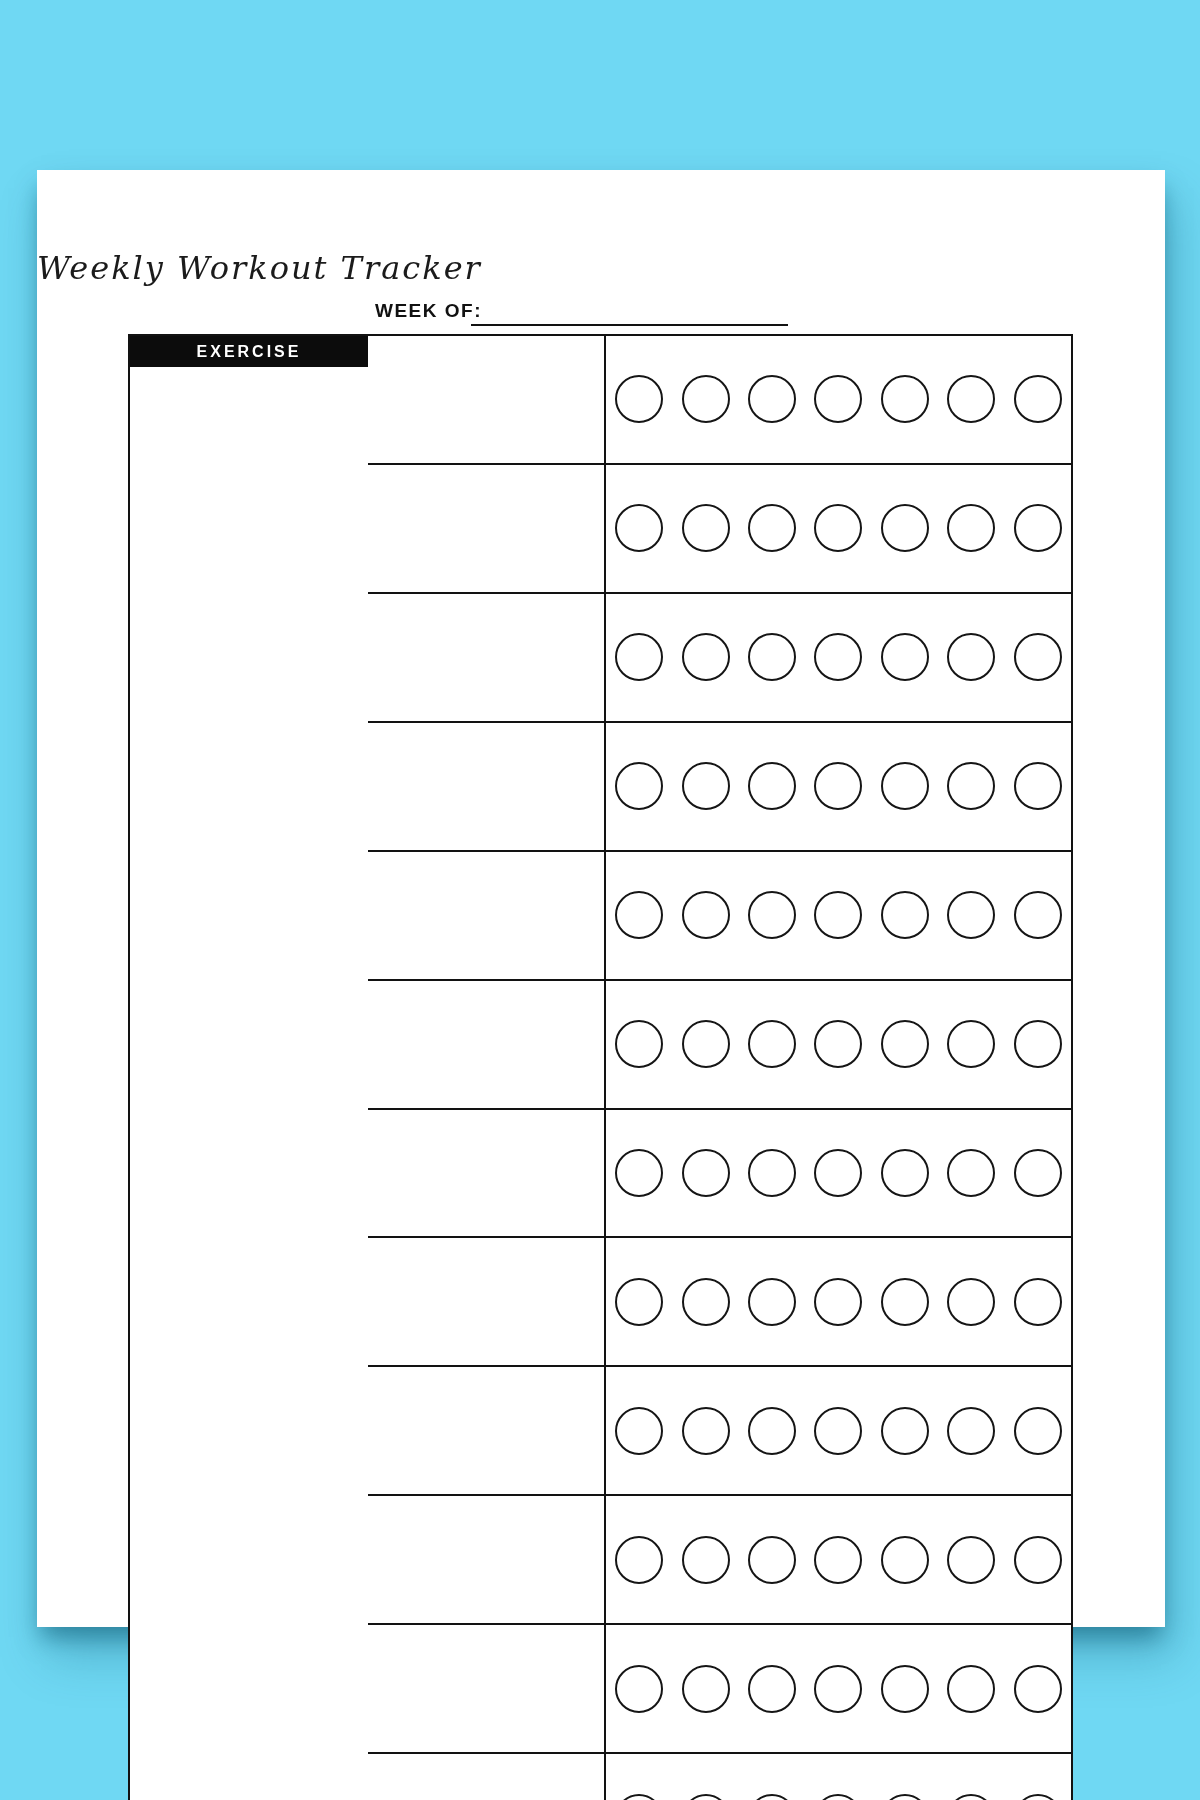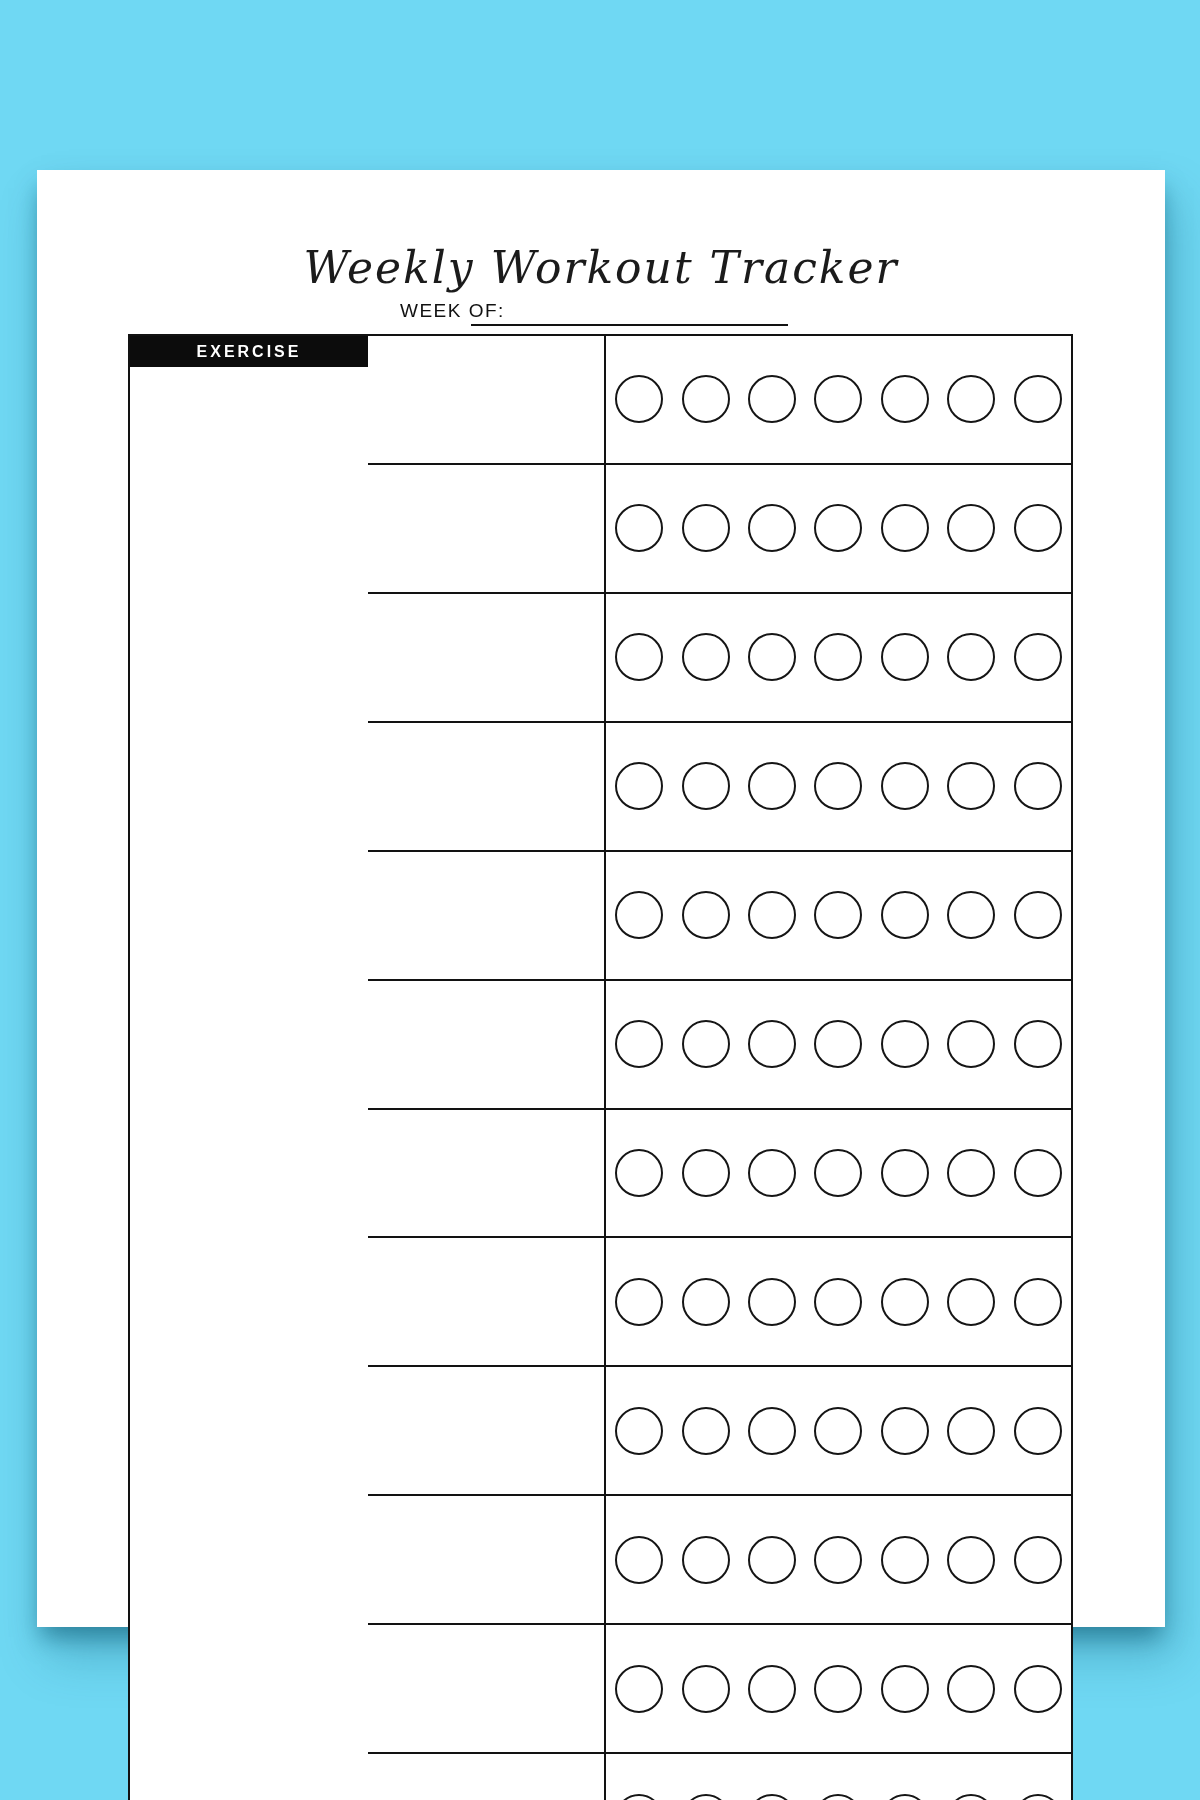--- a/index.html
+++ b/index.html
@@ -23,40 +23,39 @@
     background: #FFFFFF;
     box-shadow: 0 14px 22px -4px rgba(9, 85, 112, 0.55),
                 10px 30px 45px rgba(9, 85, 112, 0.25);
   }
 
   .title {
     position: absolute;
     top: 72px;
     left: 0;
     width: 100%;
-    text-align: center;
+    text-align: left;
     font-family: "DejaVu Serif", serif;
     font-style: italic;
     font-weight: 400;
-    font-size: 44px;
+    font-size: 32px;
     line-height: 52px;
     letter-spacing: 2px;
     color: #1b1b1b;
   }
 
   .week-of-label {
     position: absolute;
     left: 338px;
     top: 130px;
-    font-weight: 400;
+    font-weight: 700;
     font-size: 19px;
     letter-spacing: 1.5px;
     color: #111;
     white-space: nowrap;
-    margin-left: 25px;
   }
 
   .week-of-line {
     position: absolute;
     left: 434px;
     top: 154px;
     width: 317px;
     height: 0;
     border-top: 2px solid #121212;
   }

